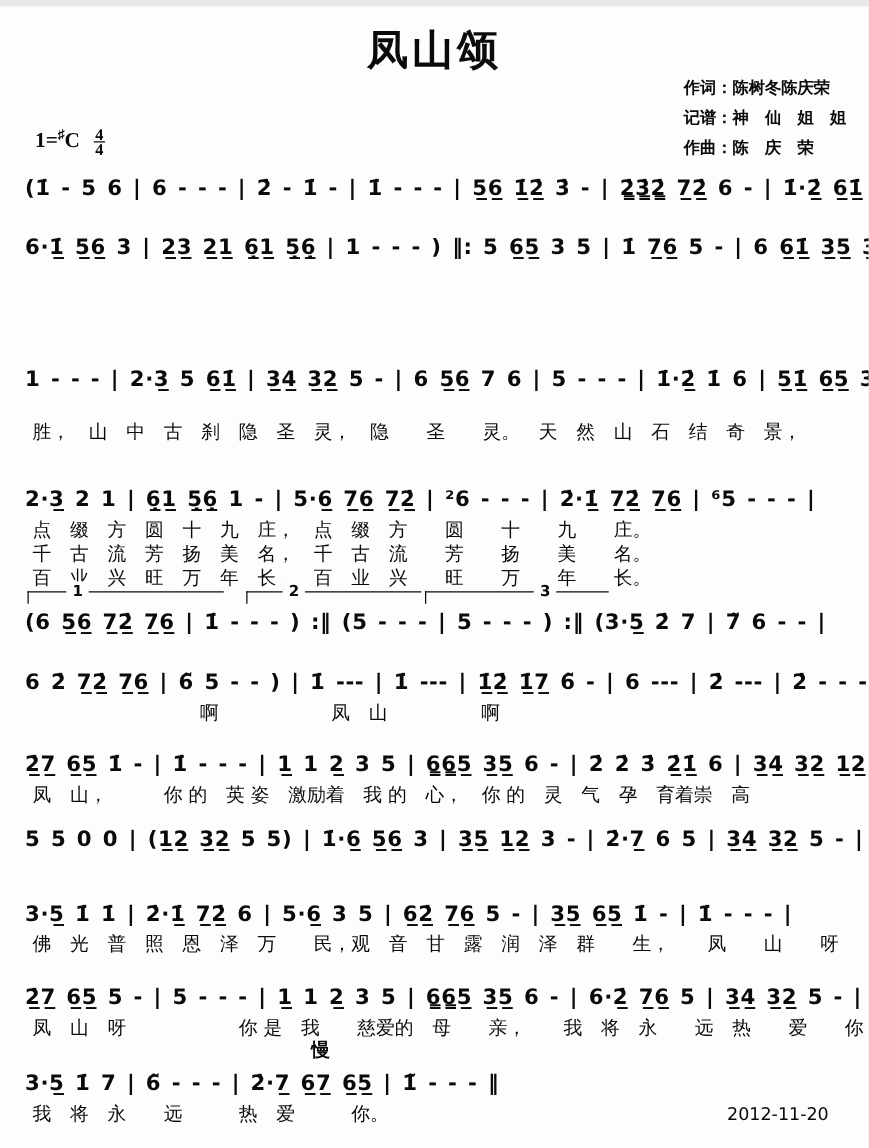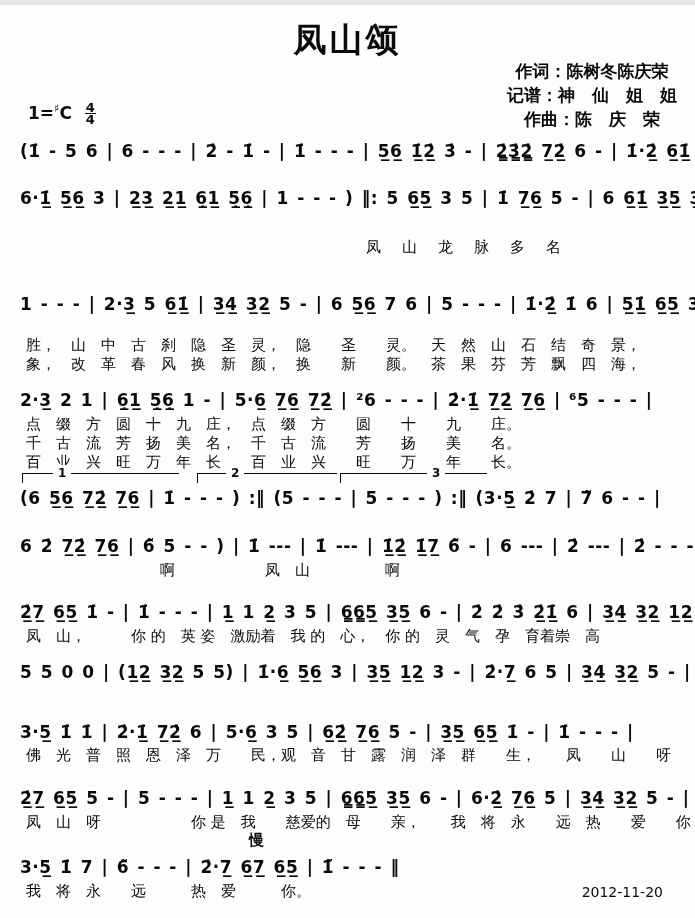--- a/index.html
+++ b/index.html
@@ -3,22 +3,22 @@
 <meta charset="utf-8">
 <style>
   html,body{margin:0;padding:0;background:#e8e8e8;}
   .page{
     position:relative;width:695px;height:918px;background:#fdfdfd;color:#0a0a0a;
     font-family:"DejaVu Sans","Liberation Sans",sans-serif;overflow:hidden;
     margin:5px auto;
   }
   .abs{position:absolute;line-height:1.15;}
   .title{top:16px;left:0;width:100%;text-align:center;font-size:33px;font-weight:bold;letter-spacing:3px;}
-  .credits{top:54px;right:18px;text-align:center;font-size:17px;font-weight:600;line-height:24px;}
-  .keymeter{top:97px;left:28px;font-size:17px;font-weight:bold;}
+  .credits{top:54px;right:18px;text-align:left;font-size:13px;font-weight:600;line-height:24px;}
+  .keymeter{top:97px;left:28px;font-size:17px;font-weight:bold;font-family:Liberation Serif, serif;}
   .keymeter .sharp{font-size:11px;vertical-align:super;}
   .meter{display:inline-flex;flex-direction:column;align-items:center;vertical-align:middle;
          font-size:13px;font-weight:bold;line-height:11px;margin-left:7px;}
   .meter .num{border-bottom:1.5px solid #0a0a0a;padding:0 1px;}
   .nline{left:20px;font-weight:bold;font-size:17px;white-space:pre;letter-spacing:.5px;word-spacing:2px;}
   .n1{top:137px}.n2{top:184px}.n3{top:290px}.n4{top:386px}.n5{top:484px}.n6{top:532px}
   .n7{top:598px}.n8{top:658px}.n9{top:718px}.n10{top:784px}.n11{top:853px}
   .lyr{font-size:15px;white-space:pre;}
   .lyr-wide{left:366px;letter-spacing:3px;}
   .l2a{top:216px}.l2b{top:234px}.l2c{top:252px}
@@ -51,26 +51,24 @@
     <span>1=</span><span class="sharp">♯</span><span>C</span>
     <span class="meter">
       <span class="num">4</span>
       <span class="den">4</span>
     </span>
   </div>
 
   <div class="abs nline n1">(1̇ - 5 6 | 6 - - - | 2̇ - 1̇ - | 1̇ - - - | 5̲6̲ 1̲̇2̲̇ 3̇ - | 2̳̇3̳̇2̳̇ 7̲2̲̇ 6 - | 1̇·2̲̇ 6̲1̲̇ 5 |</div>
   <div class="abs nline n2">6·1̲̇ 5̲6̲ 3 | 2̲3̲ 2̲1̲ 6̲̣1̲ 5̲̣6̲̣ | 1 - - - ) ‖: 5 6̲5̲ 3 5 | 1̇ 7̲6̲ 5 - | 6 6̲1̲̇ 3̲5̲ 3̲2̲ |</div>
 
-  <div class="abs lyr lyr-wide l2b">凤　山　龙　脉　多　名</div>
 
   <div class="abs nline n3">1 - - - | 2·3̲ 5 6̲1̲̇ | 3̲4̲ 3̲2̲ 5 - | 6 5̲6̲ 7 6 | 5 - - - | 1̇·2̲̇ 1̇ 6 | 5̲1̲̇ 6̲5̲ 3 - |</div>
 
   <div class="abs lyr lyr-full l3b">胜，　山　中　古　刹　隐　圣　灵，　隐　　圣　　灵。　天　然　山　石　结　奇　景，</div>
-  <div class="abs lyr lyr-full l3c">象，　改　革　春　风　换　新　颜，　换　　新　　颜。　茶　果　芬　芳　飘　四　海，</div>
 
   <div class="abs nline n4">2·3̲ 2 1 | 6̲̣1̲ 5̲̣6̲̣ 1 - | 5·6̲ 7̲6̲ 7̲2̲̇ | ²6 - - - | 2̇·1̲̇ 7̲2̲̇ 7̲6̲ | ⁶5 - - - |</div>
 
   <div class="abs lyr lyr-full l4a">点　缀　方　圆　十　九　庄，　点　缀　方　　圆　　十　　九　　庄。</div>
   <div class="abs lyr lyr-full l4c">百　业　兴　旺　万　年　长，　百　业　兴　　旺　　万　　年　　长。</div>
   <div class="abs lyr lyr-full l4b">千　古　流　芳　扬　美　名，　千　古　流　　芳　　扬　　美　　名。</div>
 
   <div class="volta v1">
     <span class="vnum">1</span>
   </div>

